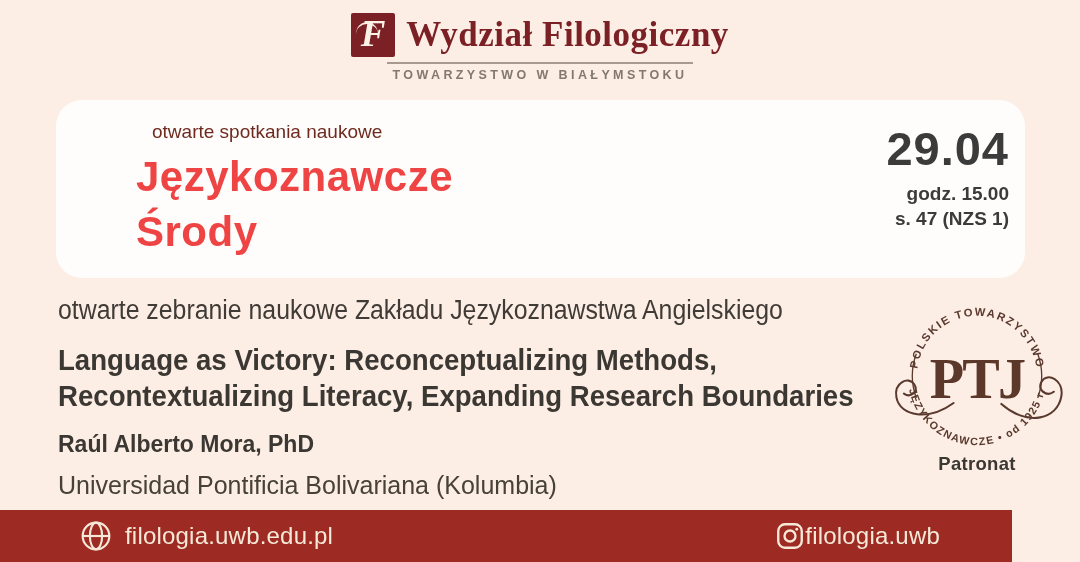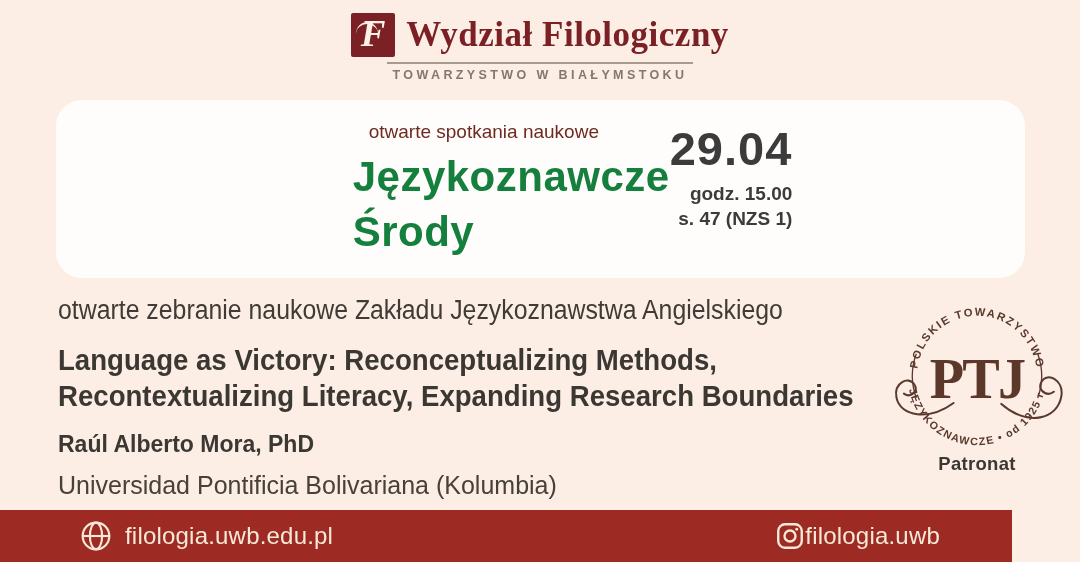--- a/index.html
+++ b/index.html
@@ -25,23 +25,23 @@
     border-radius:50% 50% 0 0 / 100% 100% 0 0; }
   .faculty { font-family:"Liberation Serif", serif; color:#7b2125;
     font-size:35px; letter-spacing:0.5px;font-weight:bold; }
   .logo-divider { width:306px; height:1.5px; background:#a79b90; margin-top:5px; }
   .uni-sub { margin-top:4px; font-size:12.5px; font-weight:bold;
     letter-spacing:3.4px; color:#83786c; }
 
   
   .event-card { position:absolute; left:56px; top:100px; width:969px; height:178px;
     background:#fffdfb; border-radius:26px;
-    display:flex; justify-content:center; padding:20px 16px 0 80px; }
+    display:flex; justify-content:space-between; padding:20px 16px 0 80px; }
   .kicker { color:#6f2a20; font-size:19px; margin-left:16px; margin-top:1px; }
-  .series-title { color:#15803d; font-weight:bold; font-size:42px;
+  .series-title { color:#ef4444; font-weight:bold; font-size:42px;
     line-height:1.3; margin-top:7px; letter-spacing:0.5px; }
   .card-right { text-align:right; font-weight:bold; color:#3b3b3b; padding-top:4px; }
   .weekday { font-size:30px; line-height:1.1; }
   .date    { font-size:47px; line-height:1.08; letter-spacing:1px; }
   .time    { font-size:19px; margin-top:8px; line-height:1.2; }
   .room    { font-size:19px; margin-top:2px; line-height:1.2; }
 
   
   .details { position:absolute; left:58px; top:295px; }
   .subtitle { font-size:27px; color:#403b36; white-space:nowrap;

